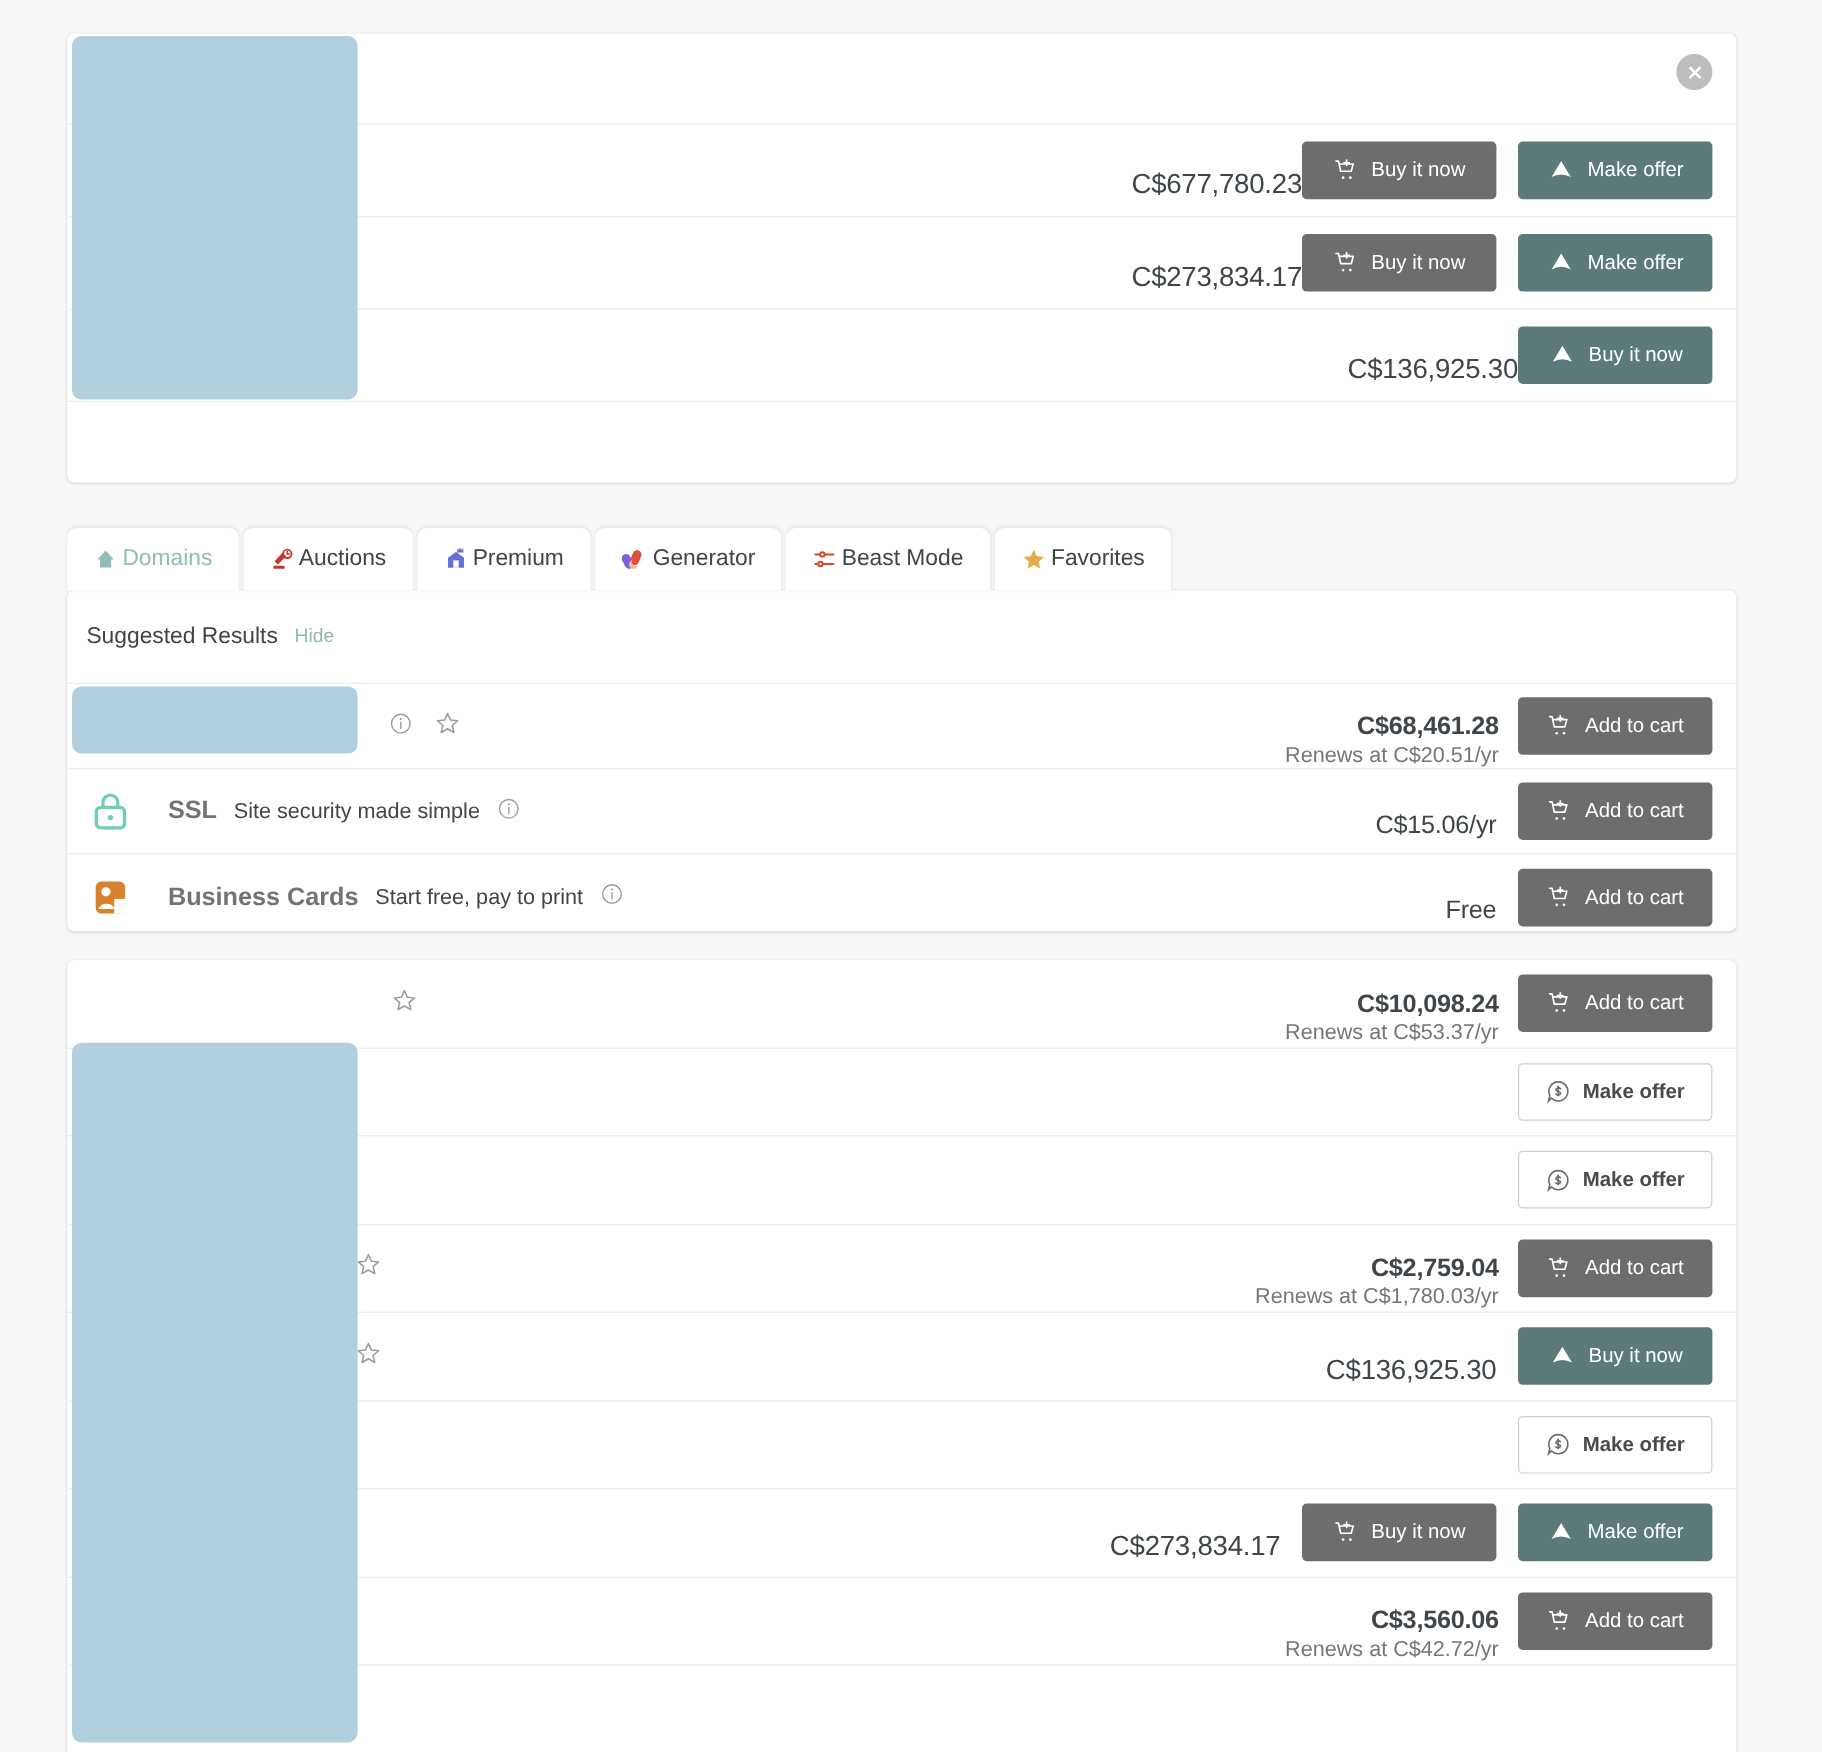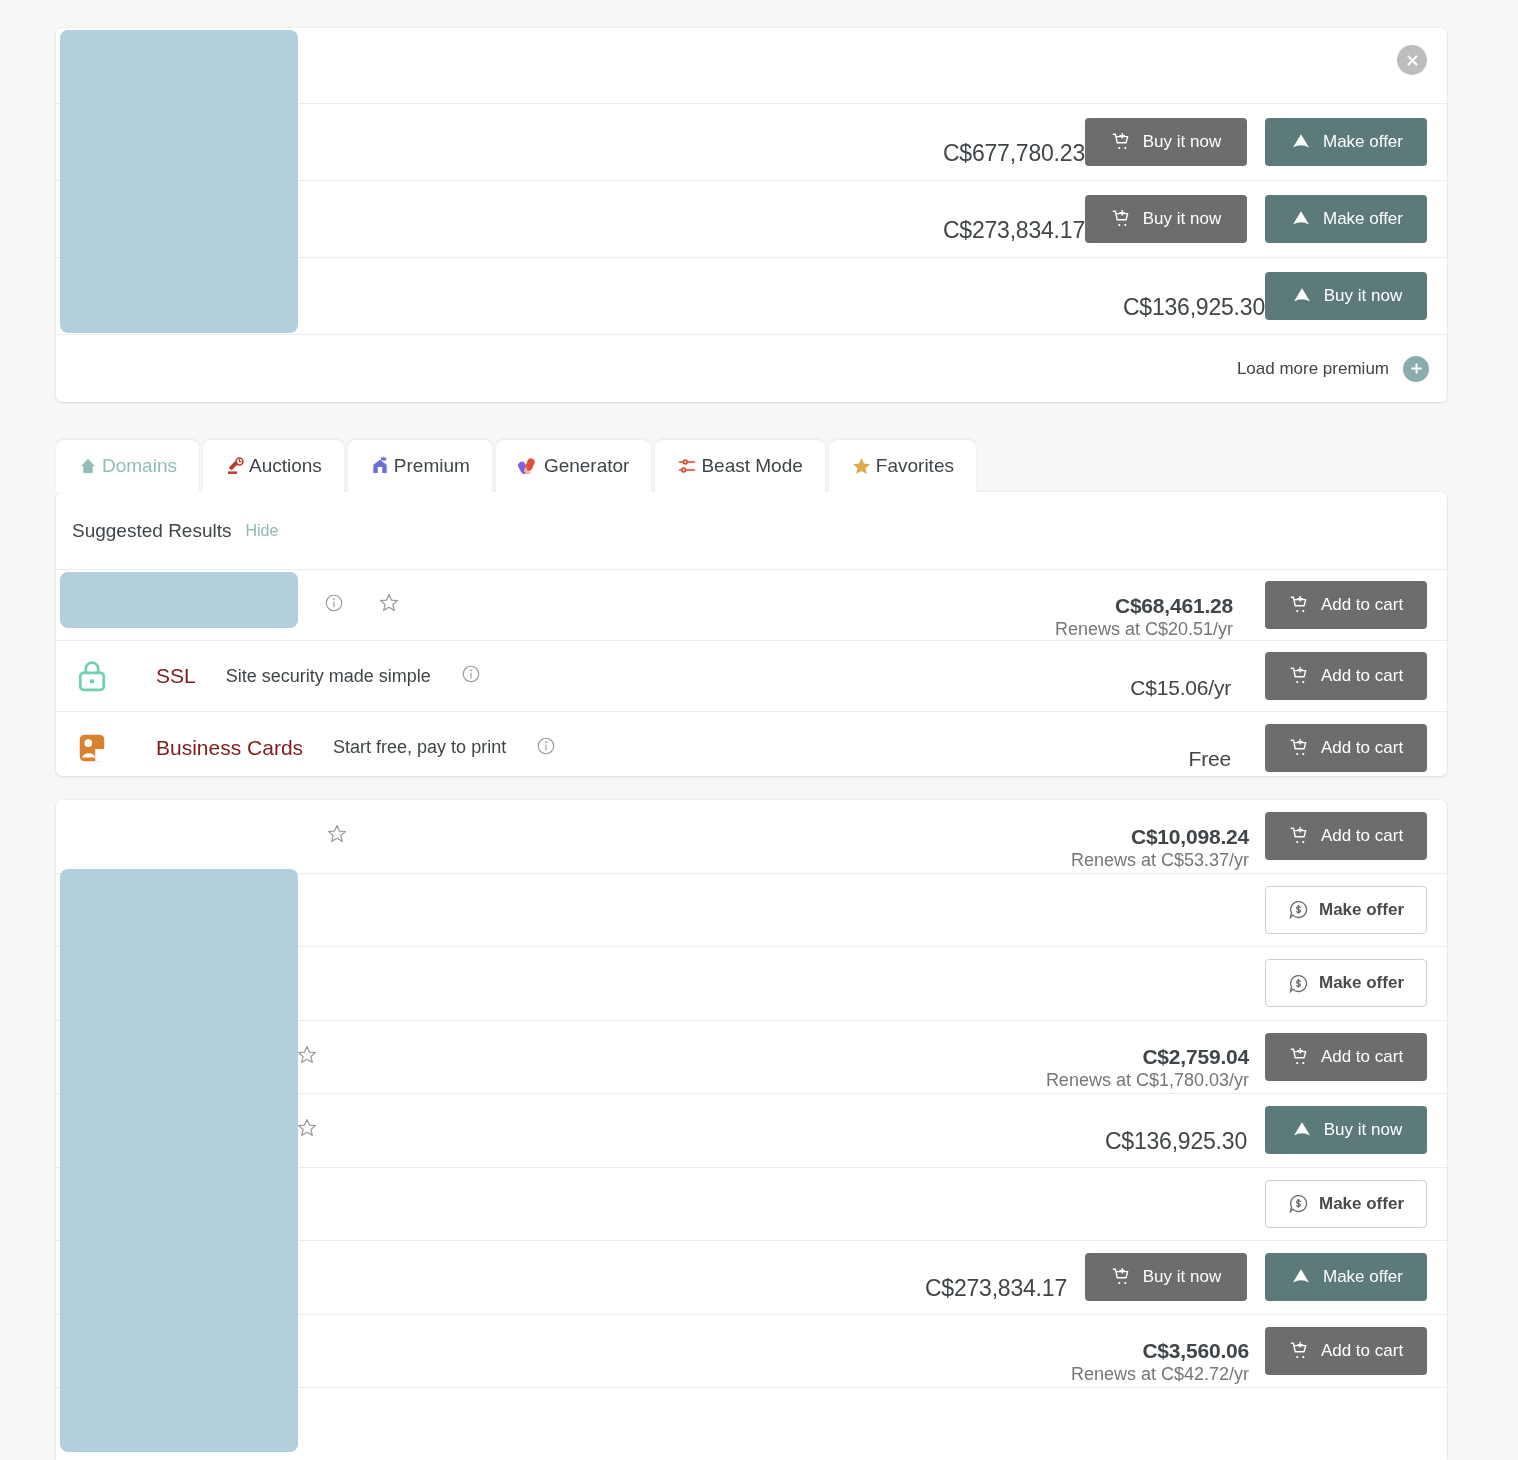--- a/index.html
+++ b/index.html
@@ -195,26 +195,25 @@
     cursor: pointer;
   }
 
   .srow {
     position: relative;
     height: 71px;
     border-bottom: 1px solid #ececec;
     display: flex;
     align-items: center;
     padding: 0 20px 0 16px;
-    gap: 16px;
   }
   .srow:last-child { border-bottom: none; }
 
   .prod-icon { width: 40px; display: flex; justify-content: center; margin-right: 28px; }
-  .prod-name { font-size: 21px; font-weight: normal; color: #7f1d1d; }
+  .prod-name { font-size: 21px; font-weight: bold; color: #737373; }
   .prod-desc { font-size: 18px; color: #3f4548; margin-left: 14px; }
 
   
   #results-card { top: 800px; height: 660px; border-radius: 6px 6px 0 0; }
 
   .rrow {
     position: relative;
     height: 73.5px;
     border-bottom: 1px solid #ececec;
     display: flex;
@@ -311,28 +310,20 @@
       <span class="spacer"></span>
       <span class="price">C$136,925.30</span>
       <button class="btn btn-teal">
         <svg width="24" height="24" viewBox="0 0 24 24">
             <path d="M12 4.2 L20 17.5 Q12 13.2 4 17.5 Z" fill="#fff"></path>
           </svg>
         <span>Buy it now</span>
       </button>
     </div>
 
-    <div class="loadmore-row">
-      <span class="link-text">Load more premium</span>
-      <span class="plus-circle">
-        <svg width="13" height="13" viewBox="0 0 14 14">
-            <path d="M7 2.3v9.4M2.3 7h9.4" stroke="#fff" stroke-width="2.1" stroke-linecap="round"></path>
-          </svg>
-      </span>
-    </div>
   </div>
 
   <div class="redaction" id="redact-premium"></div>
 
   <div id="tabs-strip">
 
     <div class="tab active">
       <span>
         <svg width="20" height="20" viewBox="0 0 24 24">
             <path d="M12 3.2 L20.2 12.4 h-2.6 V20.4 H6.4 V12.4 H3.8 Z" fill="#90bdb7"></path>

